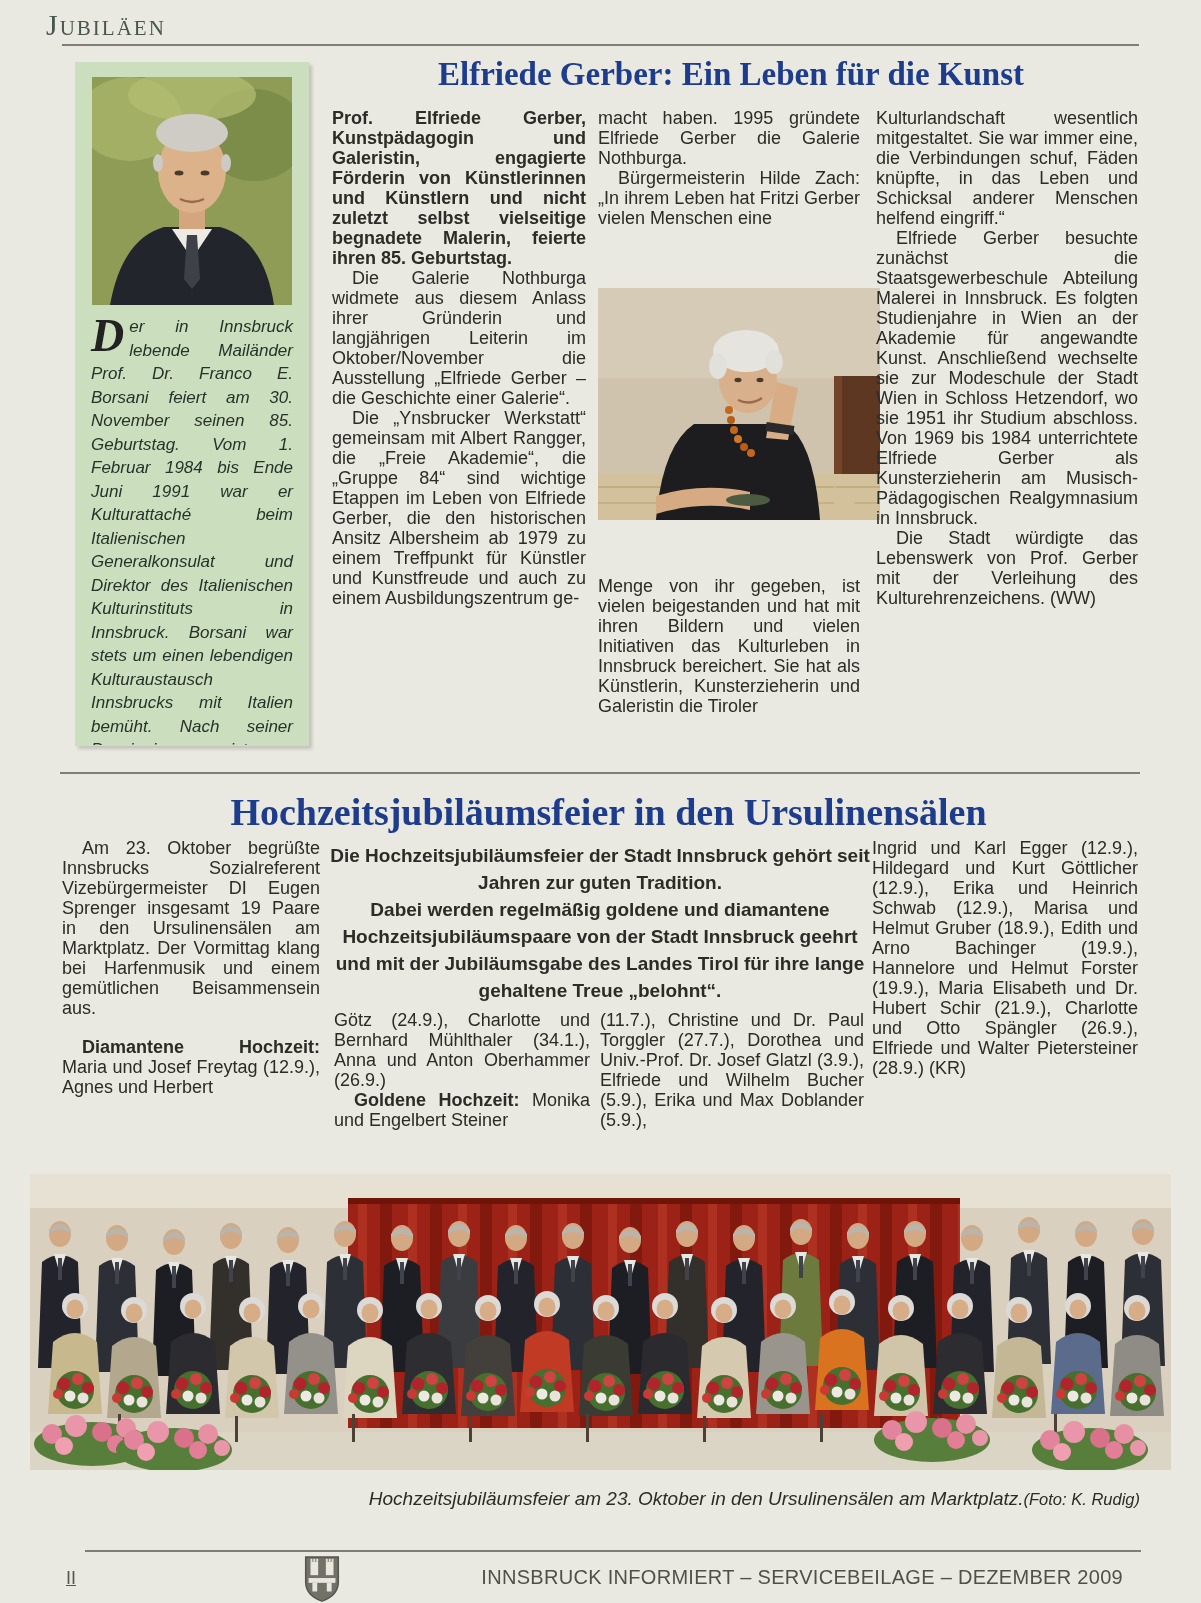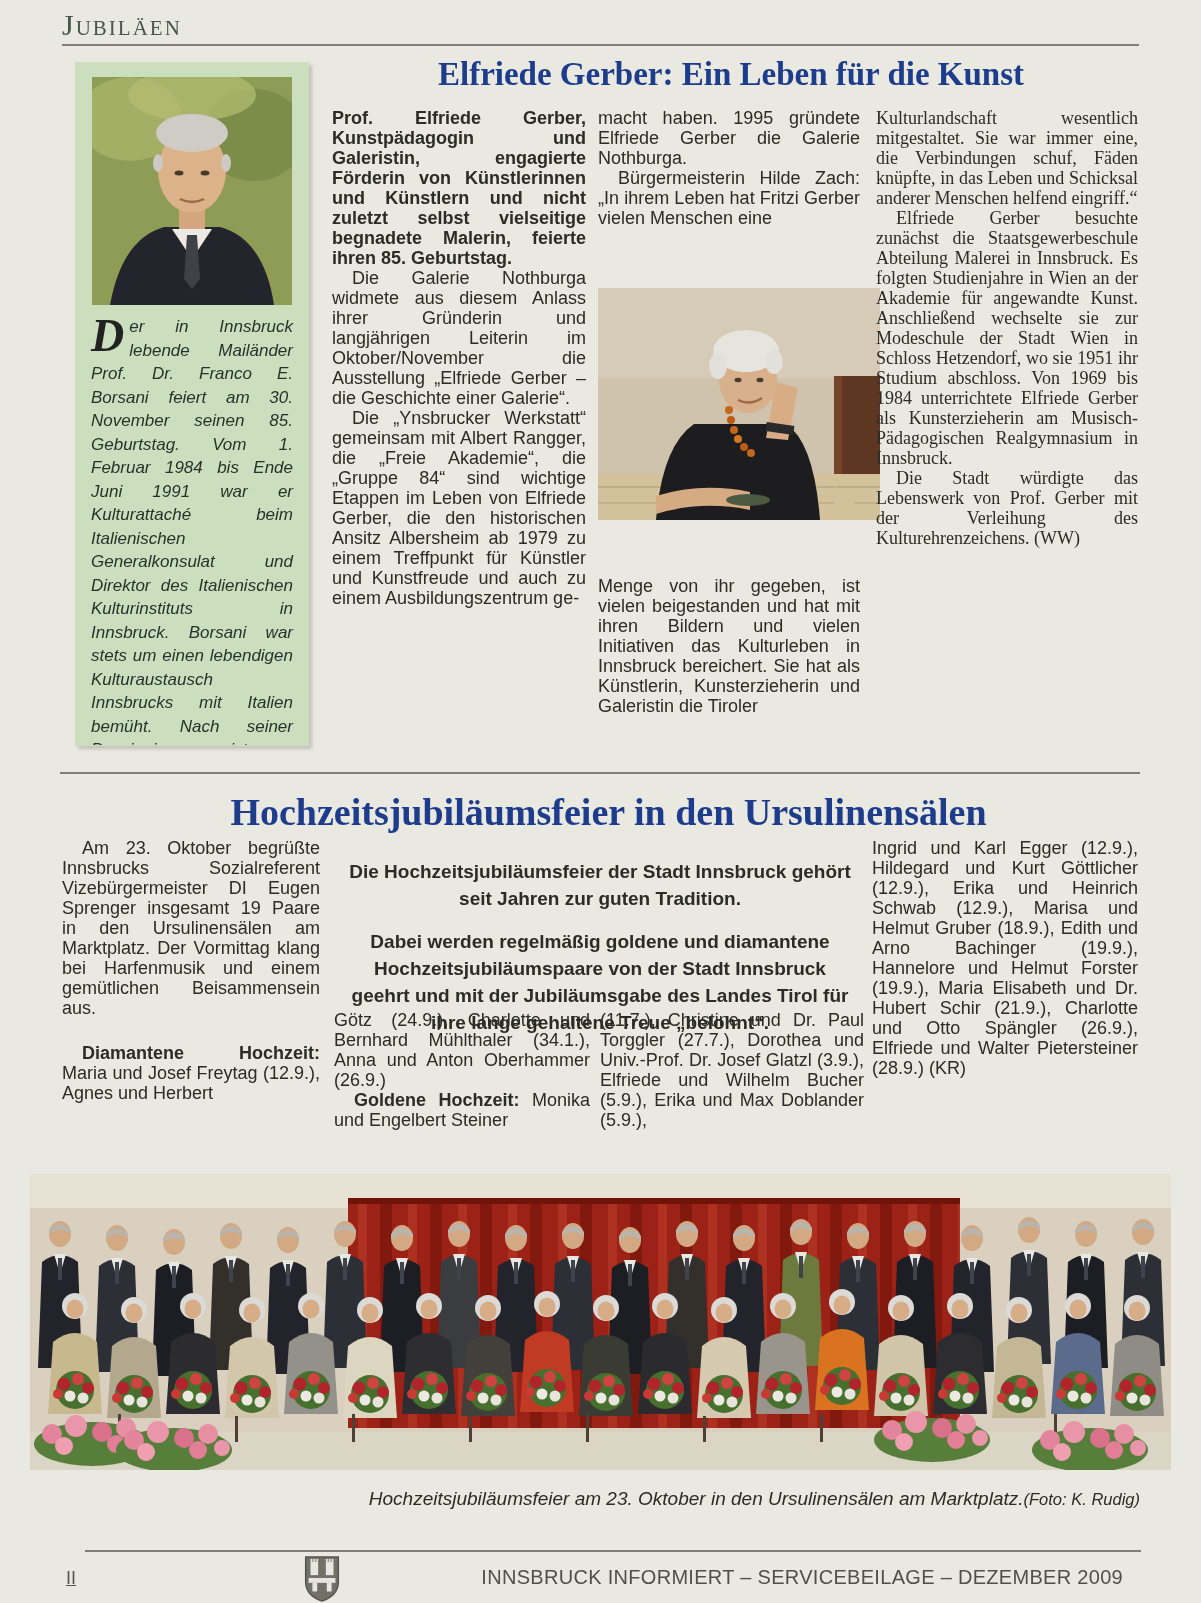--- a/index.html
+++ b/index.html
@@ -1,54 +1,54 @@
 <!DOCTYPE html>
 <html lang="de"><head>
 <meta charset="utf-8">
 <style>
   html,body{margin:0;padding:0;background:#e9e8e1;}
   .page{position:relative;width:1201px;height:1603px;background:#e9e8e1;overflow:hidden;
         font-family:"Liberation Sans",sans-serif;color:#2b2b27;}
   .rule{position:absolute;height:2px;background:#7e7e76;}
   
-  .kicker{position:absolute;left:62px;top:8px;font-family:"Liberation Serif",serif;
+  .kicker{position:absolute;left:46px;top:8px;font-family:"Liberation Serif",serif;
           font-variant:small-caps;font-size:30px;letter-spacing:2px;color:#47564e;}
   .head-rule{left:62px;top:44px;width:1077px;}
   
   .greenbox{position:absolute;left:75px;top:62px;width:234px;height:684px;background:#cbdfbf;
             box-shadow:3px 3px 3px rgba(90,90,80,.25);}
   .greenbox svg.portrait{display:block;margin:15px auto 10px auto;}
   .gb-text{margin:0;padding:0 16px;font-style:italic;font-size:17px;line-height:23.5px;
            text-align:justify;color:#28322a;overflow:hidden;height:430px;}
   .dropcap{float:left;font-family:"Liberation Serif",serif;font-style:italic;font-weight:700;
            font-size:46px;line-height:38px;padding:2px 5px 0 0;color:#222;}
   
   .a1-title{position:absolute;left:320px;top:56px;width:822px;margin:0;text-align:center;
             font-family:"Liberation Serif",serif;font-weight:700;font-size:33px;color:#1d3c8b;}
   .col{position:absolute;font-size:18px;line-height:20px;text-align:justify;overflow:hidden;}
   .col p{margin:0;}
   .col p.ind{text-indent:20px;}
-  .col p.gap{margin-top:25px;}
+  .col p.gap{margin-top:19px;}
   .lead{font-weight:700;}
   .a1c1{left:332px;top:108px;width:254px;height:660px;}
   .a1c2top{left:598px;top:108px;width:262px;height:178px;}
   .gerber-photo{position:absolute;left:598px;top:288px;}
   .gerber-cap{position:absolute;left:600px;top:524px;width:280px;font-style:italic;}
   .gerber-cap .capline{font-size:18px;color:#2b2b27;}
   .gerber-cap .credit{font-size:16px;text-align:right;margin-top:2px;}
   .a1c2bot{left:598px;top:576px;width:262px;height:194px;}
-  .a1c3{left:876px;top:108px;width:262px;height:662px;font-family:Liberation Serif, serif;}
+  .a1c3{left:876px;top:108px;width:262px;height:662px;}
   
   .mid-rule{left:60px;top:772px;width:1080px;}
   .a2-title{position:absolute;left:0;top:782px;width:1201px;margin:8px;text-align:center;
             font-family:"Liberation Serif",serif;font-weight:700;font-size:38px;color:#1d3c8b;}
   .a2c1{left:62px;top:838px;width:258px;height:332px;}
   .a2-center{position:absolute;left:330px;top:842px;width:540px;font-weight:700;
              font-size:19px;line-height:27px;text-align:center;}
-  .a2-center p{margin:16px;}
+  .a2-center p{margin:0;}
   .a2c2{left:334px;top:1010px;width:256px;height:160px;}
   .a2c3{left:600px;top:1010px;width:264px;height:160px;}
   .a2c4{left:872px;top:838px;width:266px;height:340px;}
   
   .group-photo{position:absolute;left:30px;top:1174px;}
   .photo-caption-row{position:absolute;left:62px;top:1488px;width:1078px;display:flex;
                      justify-content:flex-end;align-items:baseline;font-style:italic;}
   .pcap{font-size:19px;}
   .pcredit{font-size:16.5px;}
   

